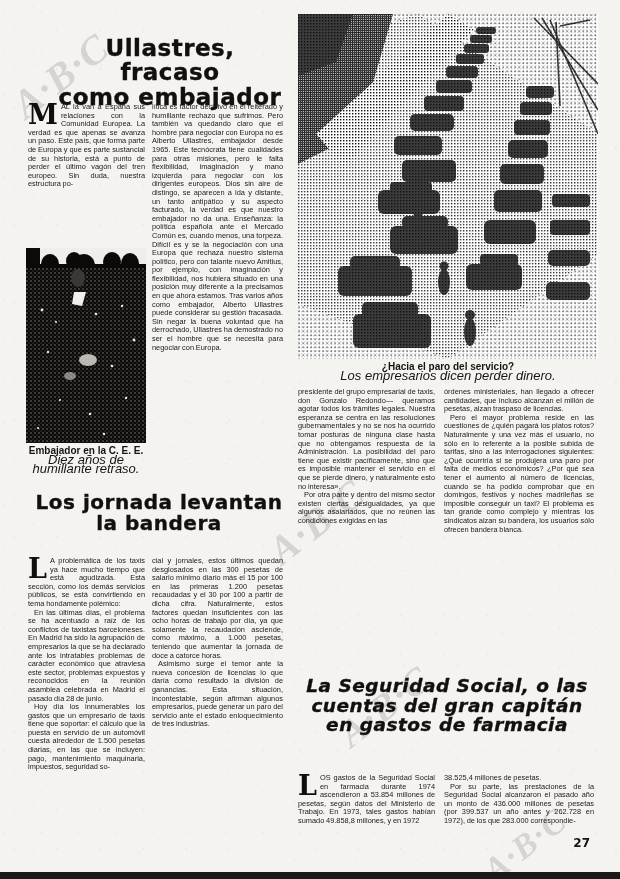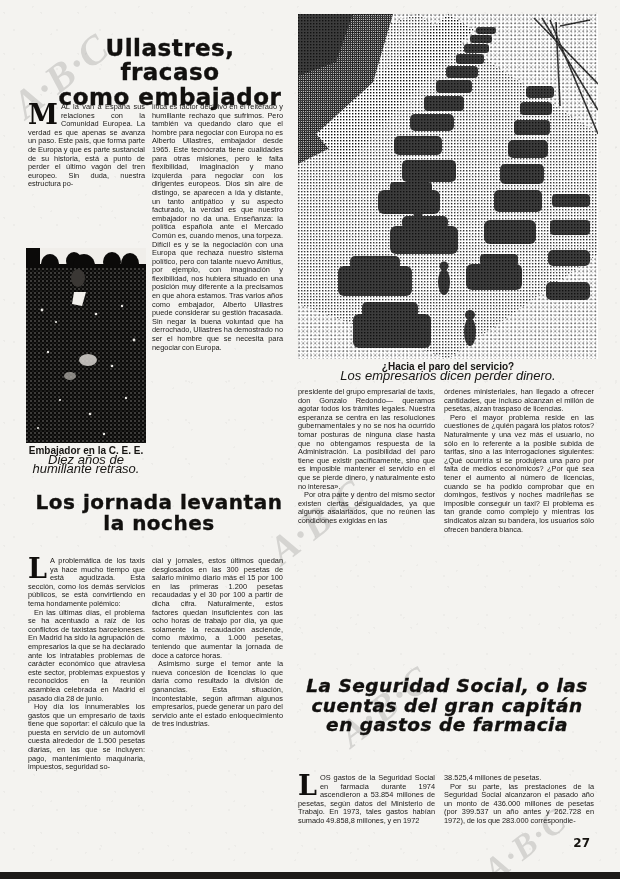--- a/index.html
+++ b/index.html
@@ -244,21 +244,21 @@
       </div>
 
       <div class="col" style="position:absolute;left:130px;top:89px;width:131px;height:368px;">
         <p class="first"><span>lítica es factor decisivo en el reiterado y humillante rechazo que sufrimos. Pero también va quedando claro que el hombre para negociar con Europa no es Alberto Ullastres, embajador desde 1965. Este tecnócrata tiene cualidades para otras misiones, pero le falta flexibilidad, imaginación y mano izquierda para negociar con los dirigentes europeos. Dios sin aire de distingo, se aparecen a ida y distante, un tanto antipático y su aspecto facturado, la verdad es que nuestro embajador no da una. Enseñanza: la política española ante el Mercado Común es, cuando menos, una torpeza. Difícil es y se la negociación con una Europa que rechaza nuestro sistema político, pero con talante nuevo Amitius, por ejemplo, con imaginación y flexibilidad, nos hubiera situado en una posición muy diferente a la precisamos en que ahora estamos. Tras varios años como embajador, Alberto Ullastres puede considerar su gestión fracasada. Sin negar la buena voluntad que ha derrochado, Ullastres ha demostrado no ser el hombre que se necesita para negociar con Europa.</span></p>
       </div>
     </div>
 
     <div>
       <div class="hl hl-2" style="position:absolute;left:6px;top:478px;width:262px;">
         <span class="l">Los jornada levantan</span>
-        <span class="l">la noches</span>
+        <span class="l">la bandera</span>
       </div>
 
       <div class="col" style="position:absolute;left:6px;top:543px;width:117px;height:300px;">
         <p class="first"><span class="dropcap">L</span><span>A problemática de los taxis ya hace mucho tiempo que está agudizada. Esta sección, como los demás servicios públicos, se está convirtiendo en tema hondamente polémico:</span></p>
         <p><span>En las últimas días, el problema se ha acentuado a raíz de los conflictos de taxistas barceloneses. En Madrid ha sido la agrupación de empresarios la que se ha declarado ante los intratables problemas de carácter económico que atraviesa este sector, problemas expuestos y reconocidos en la reunión asamblea celebrada en Madrid el pasado día 28 de junio.</span></p>
         <p><span>Hoy día los innumerables los gastos que un empresario de taxis tiene que soportar: el cálculo que la puesta en servicio de un automóvil cuesta alrededor de 1.500 pesetas diarias, en las que se incluyen: pago, mantenimiento maquinaria, impuestos, seguridad so-</span></p>
       </div>
 
       <div class="col" style="position:absolute;left:130px;top:543px;width:131px;height:300px;">
         <p class="first"><span>cial y jornales, estos últimos quedan desglosados en las 300 pesetas de salario mínimo diario más el 15 por 100 en las primeras 1.200 pesetas recaudadas y el 30 por 100 a partir de dicha cifra. Naturalmente, estos factores quedan insuficientes con las ocho horas de trabajo por día, ya que solamente la recaudación asciende, como máximo, a 1.000 pesetas, teniendo que aumentar la jornada de doce a catorce horas.</span></p>

